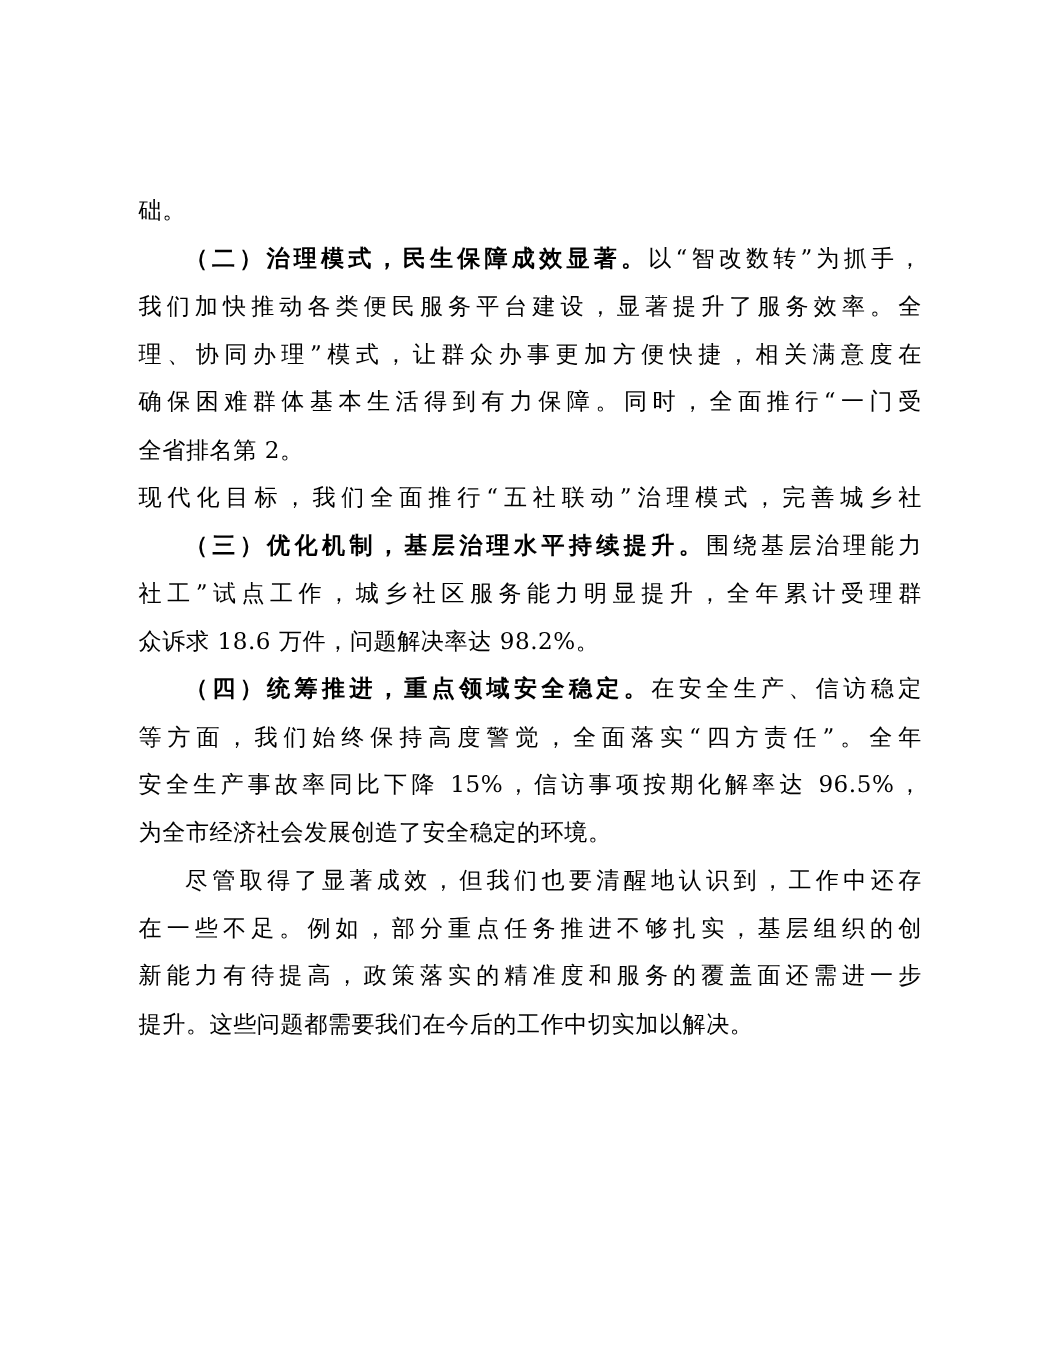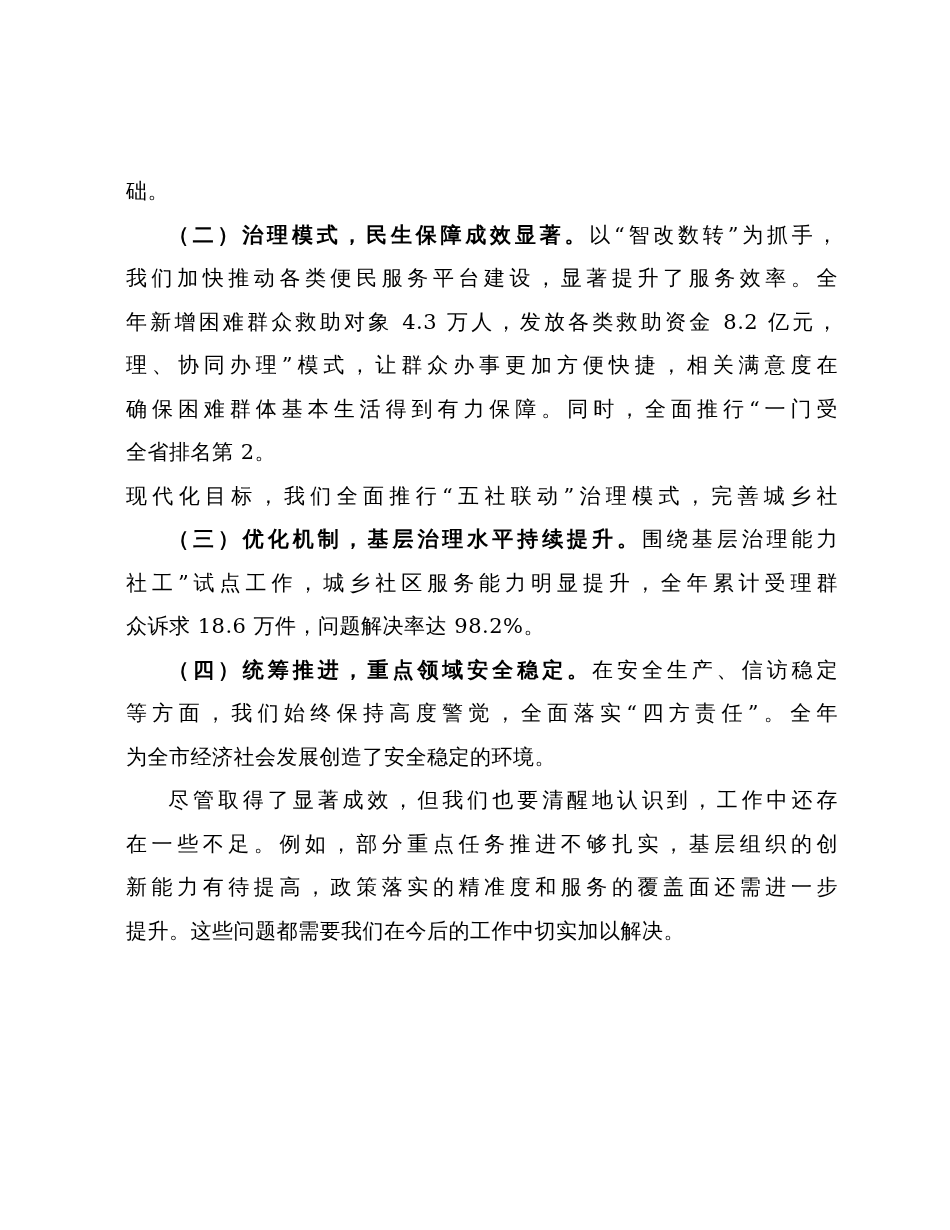--- a/index.html
+++ b/index.html
@@ -54,32 +54,32 @@
 </head>
 <body>
 
 <div class="page">
   <div class="body-text">
 
     <div class="line last">础。</div>
 
     <div class="line indent"><span class="bold">（二）治理模式，民生保障成效显著。</span><span>以“智改数转”为抓手，</span></div>
     <div class="line">我们加快推动各类便民服务平台建设，显著提升了服务效率。全</div>
-    <div class="line">年新增困难群众救助对象 4.3 万人，发放各类救助资金 8.2 亿元，</div>
     <div class="line">理、协同办理”模式，让群众办事更加方便快捷，相关满意度在</div>
     <div class="line">确保困难群体基本生活得到有力保障。同时，全面推行“一门受</div>
     <div class="line last">全省排名第 2。</div>
 
     <div class="line">现代化目标，我们全面推行“五社联动”治理模式，完善城乡社</div>
     <div class="line indent"><span class="bold">（三）优化机制，基层治理水平持续提升。</span><span>围绕基层治理能力</span></div>
     <div class="line">社工”试点工作，城乡社区服务能力明显提升，全年累计受理群</div>
     <div class="line last">众诉求 18.6 万件，问题解决率达 98.2%。</div>
 
     <div class="line indent"><span class="bold">（四）统筹推进，重点领域安全稳定。</span><span>在安全生产、信访稳定</span></div>
     <div class="line">等方面，我们始终保持高度警觉，全面落实“四方责任”。全年</div>
+    <div class="line">安全生产事故率同比下降 15%，信访事项按期化解率达 96.5%，</div>
     <div class="line last">为全市经济社会发展创造了安全稳定的环境。</div>
 
     <div class="line indent">尽管取得了显著成效，但我们也要清醒地认识到，工作中还存</div>
     <div class="line">在一些不足。例如，部分重点任务推进不够扎实，基层组织的创</div>
     <div class="line">新能力有待提高，政策落实的精准度和服务的覆盖面还需进一步</div>
     <div class="line last">提升。这些问题都需要我们在今后的工作中切实加以解决。</div>
 
   </div>
 </div>
 

